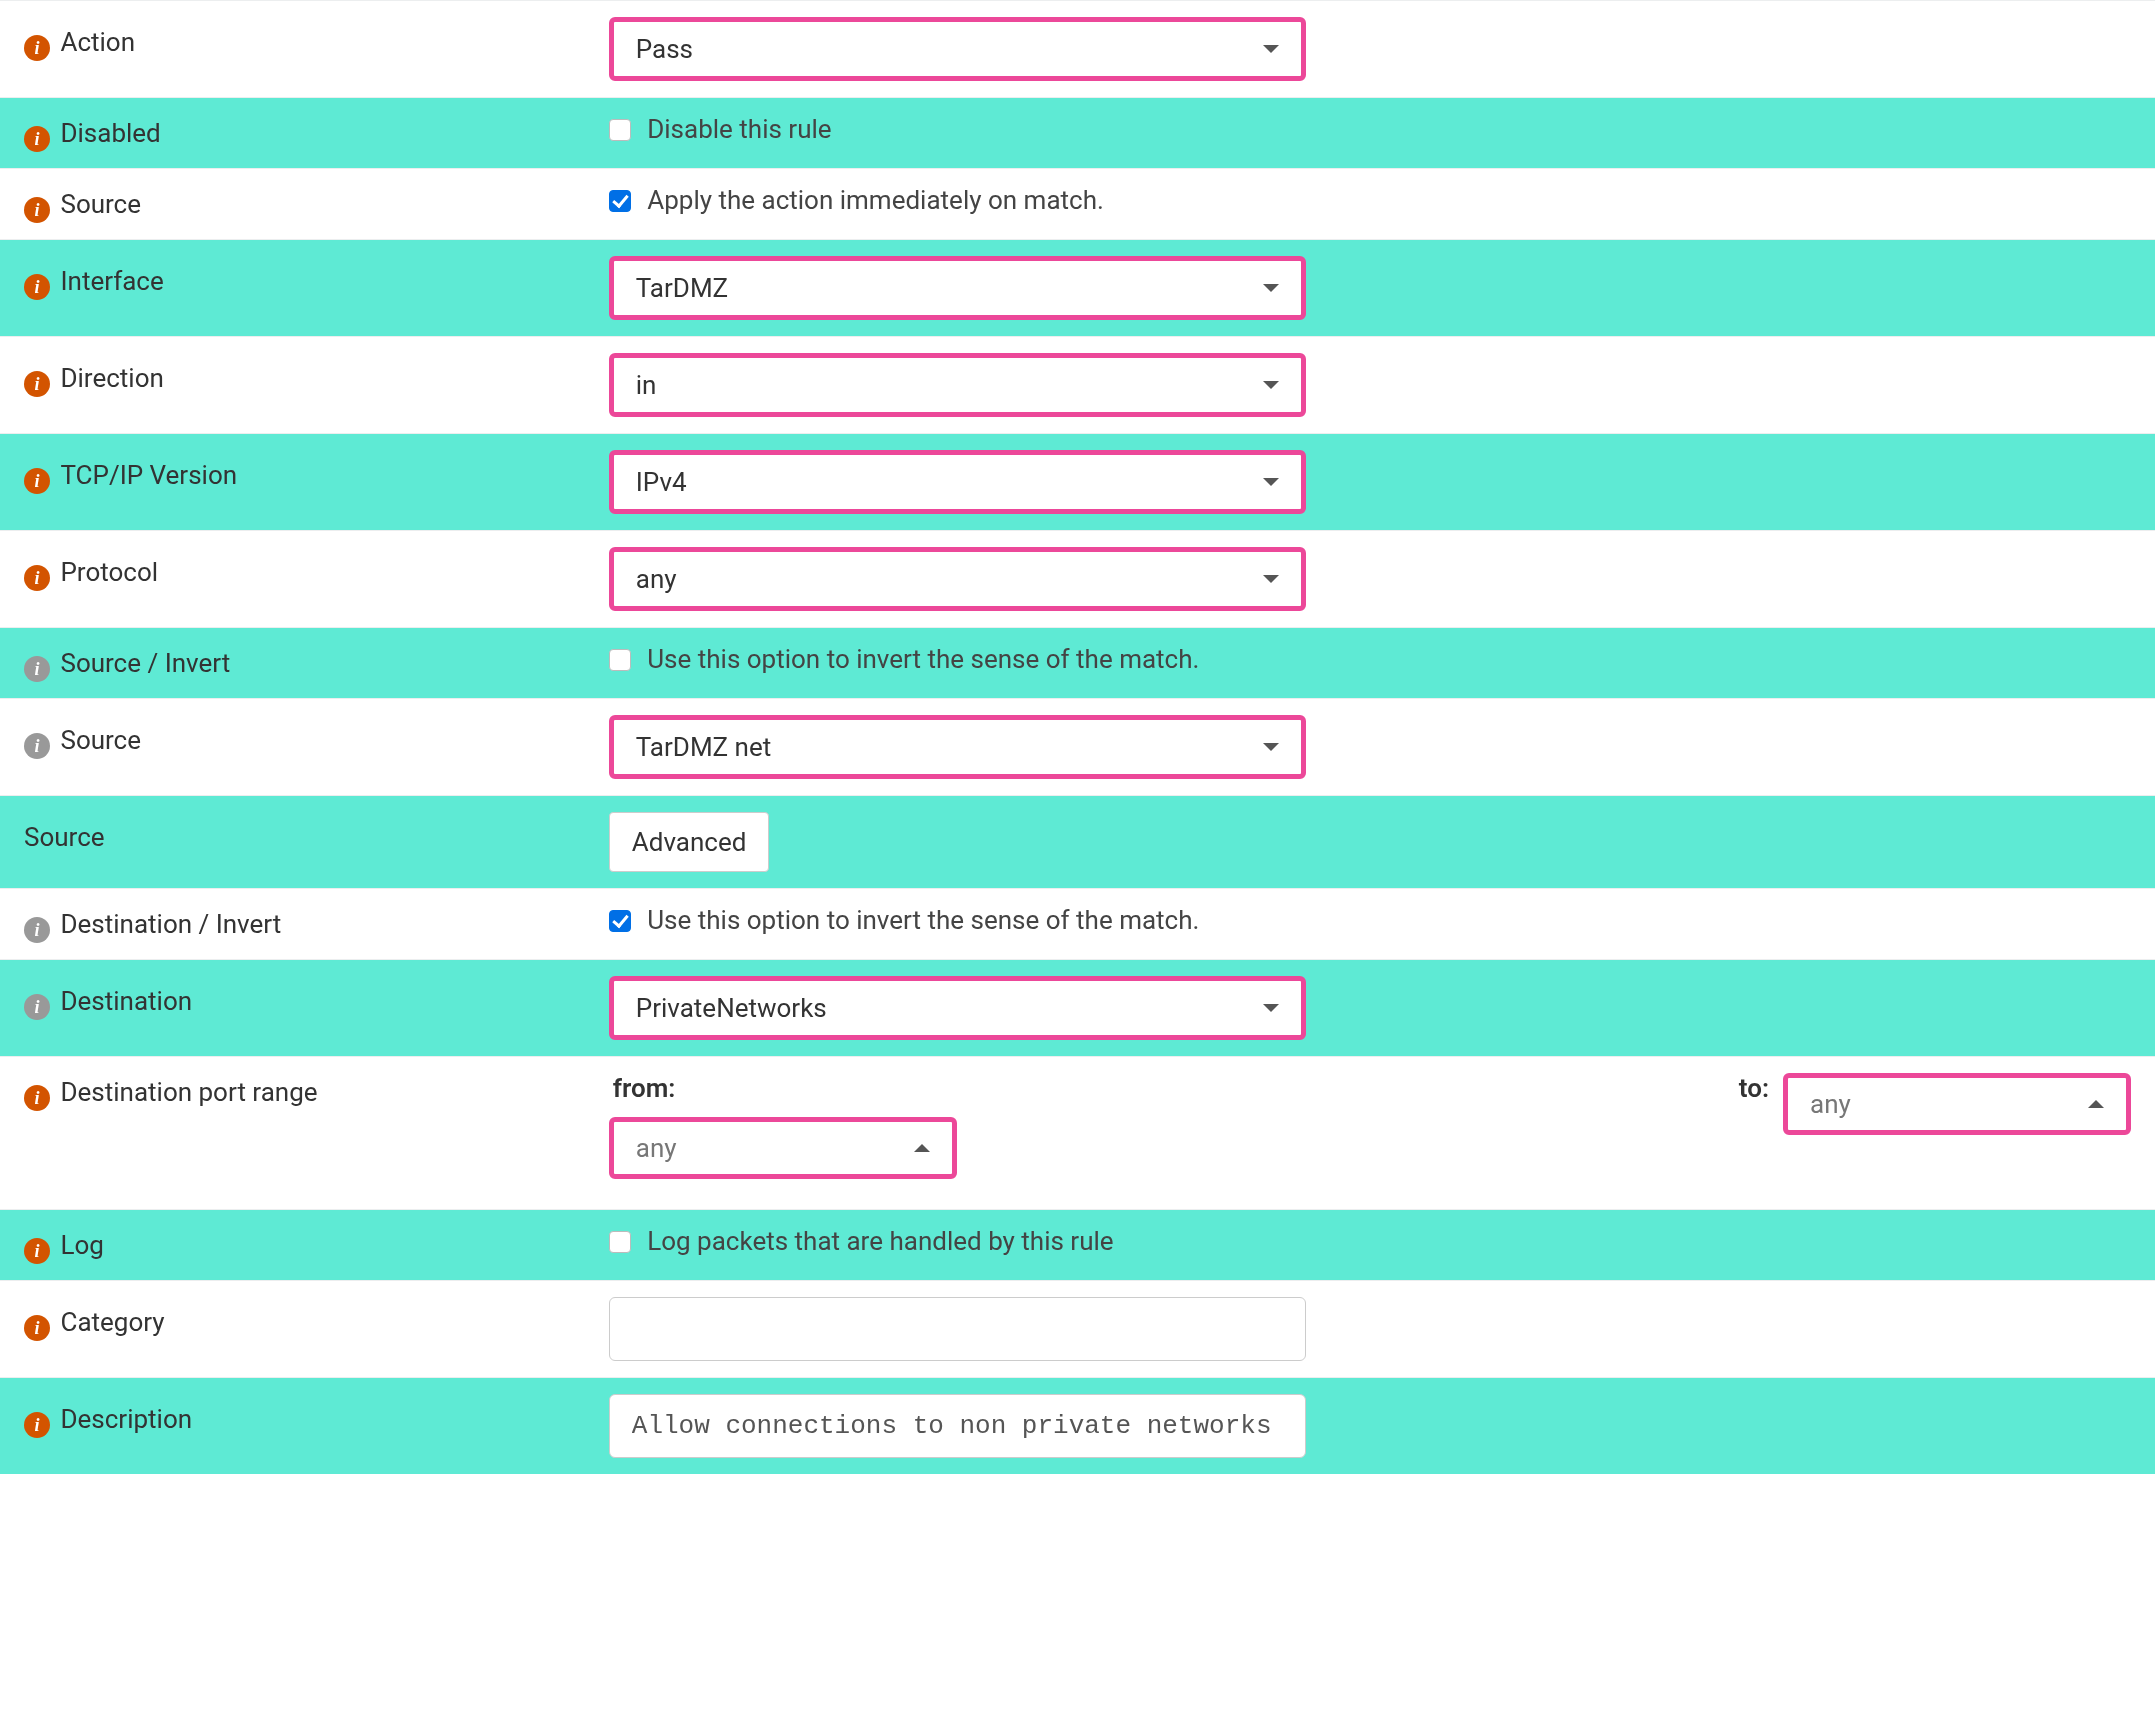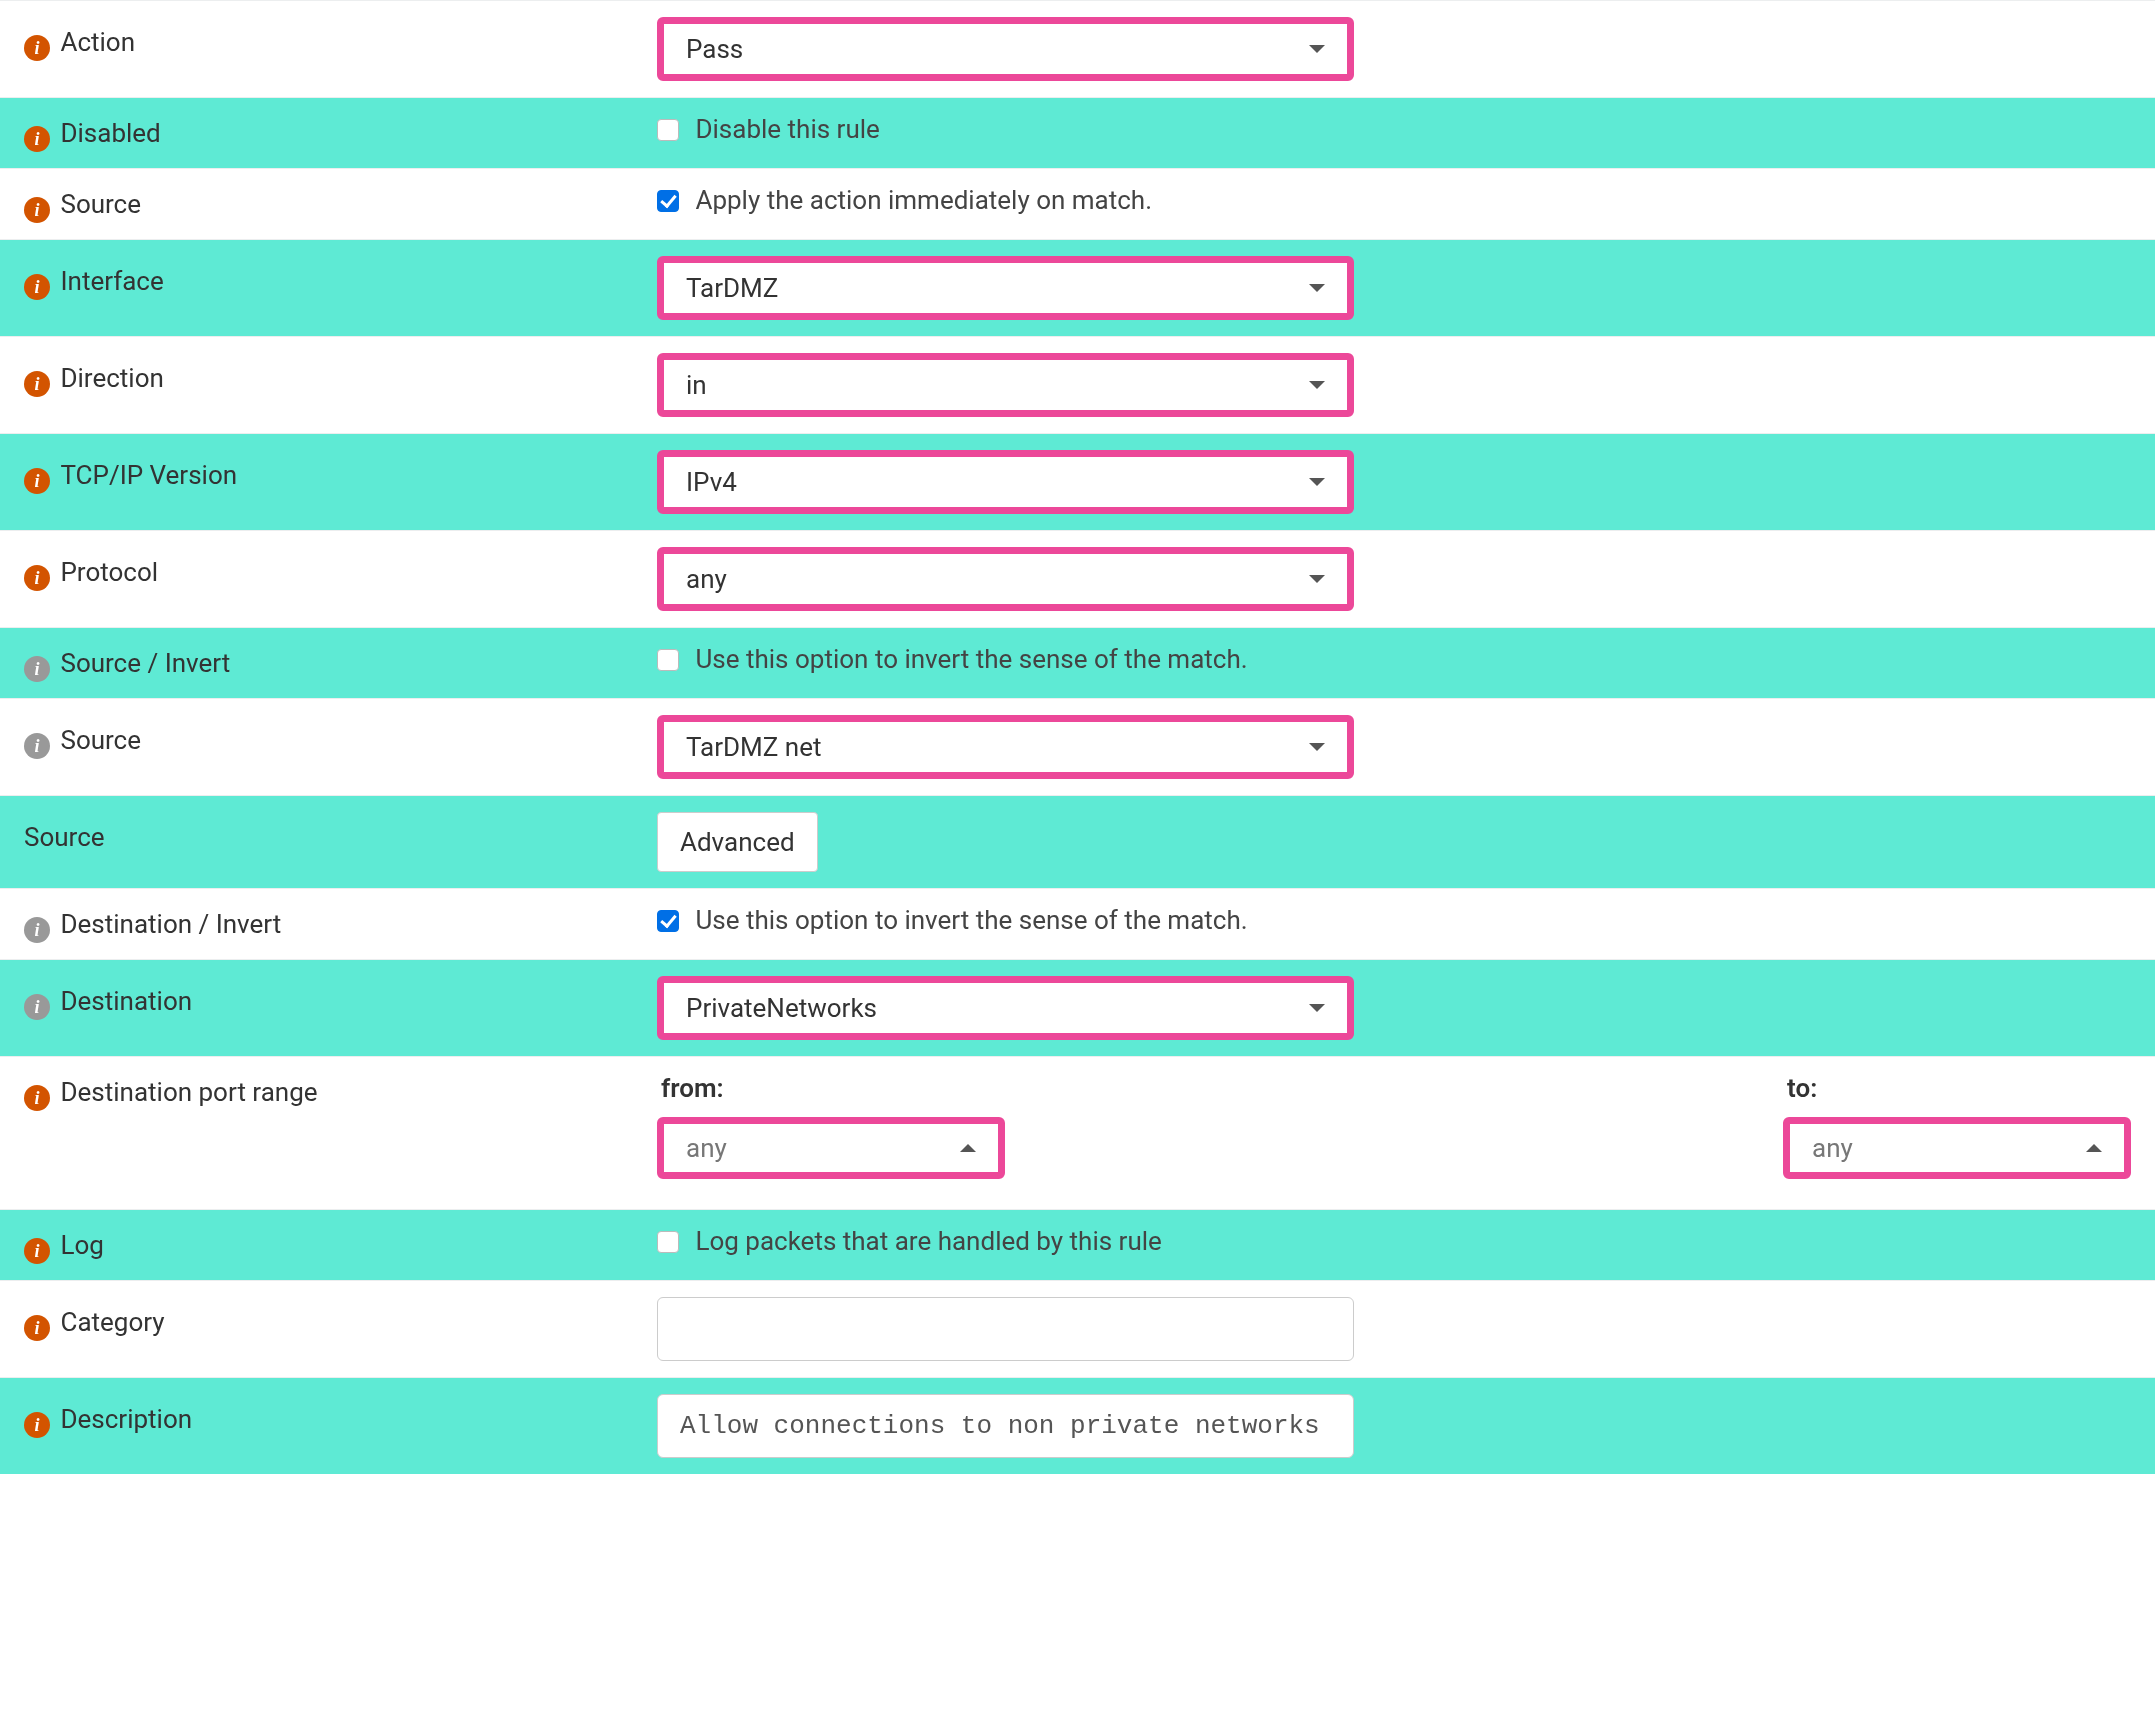--- a/index.html
+++ b/index.html
@@ -23,21 +23,21 @@
     align-items:center; justify-content:center;
     font-family: Georgia, serif; font-weight:bold; font-style: italic;
     font-size:18px; line-height:1;
     vertical-align: -3px;
   }
   .info-orange { background:#d9534f; color:#fff; }
   .info-orange { background:#d35400; }
   .info-gray   { background:#999; color:#fff; }
   .form-select, .form-select-sm {
     display:flex; align-items:center; justify-content:space-between;
-    border:7px solid #ec4899; border-radius:6px; background:#fff;
+    border:5px solid #ec4899; border-radius:6px; background:#fff;
     padding: 0 22px; cursor:pointer;
   }
   .form-select { width: 697px; height: 64px; }
   .form-select-sm { width: 348px; height: 62px; color:#777; }
   .caret-down {
     width:0; height:0; border-left:8px solid transparent; border-right:8px solid transparent;
     border-top:8px solid #555;
   }
   .caret-up {
     width:0; height:0; border-left:8px solid transparent; border-right:8px solid transparent;
@@ -60,21 +60,21 @@
   }
   .cbx:checked { background:#006fe6; border-color:#006fe6; }
   .cbx:checked::after {
     content:""; position:absolute; left:6px; top:1px;
     width:6px; height:12px; border:solid #fff; border-width:0 3px 3px 0;
     transform: rotate(40deg);
   }
   .cbx-text { color:#444; }
   .port-row  { display:flex; gap:71px; }
   .port-col  { display:flex; flex-direction:column; gap:14px; width:1055px; }
-  .port-col-r{ display:flex; flex-direction:column; gap:14px; }
+  .port-col-r{ display:flex; gap:14px; }
   .port-label{ font-weight:600; color:#333; padding-left:4px; }
 </style>
 </head>
 <body>
 
 <table class="form-table">
 
   <tbody>
       <tr>
     <td class="label-cell">

